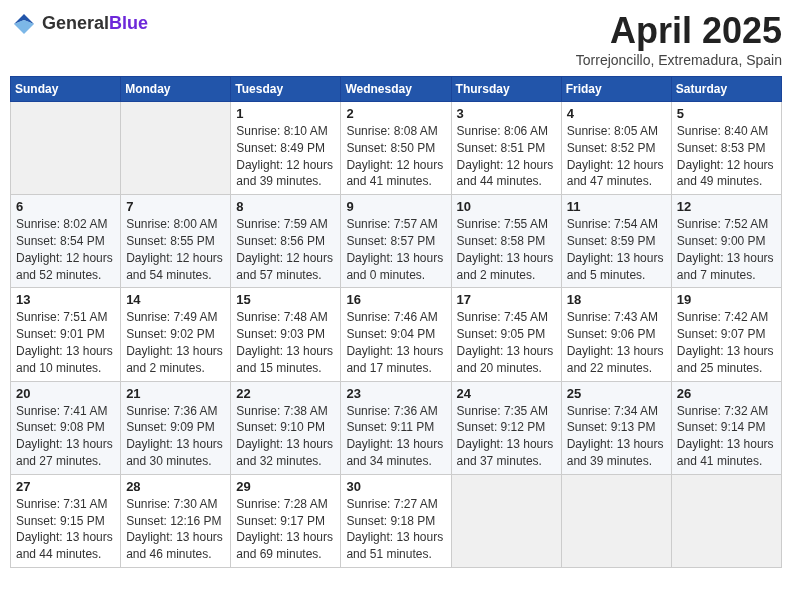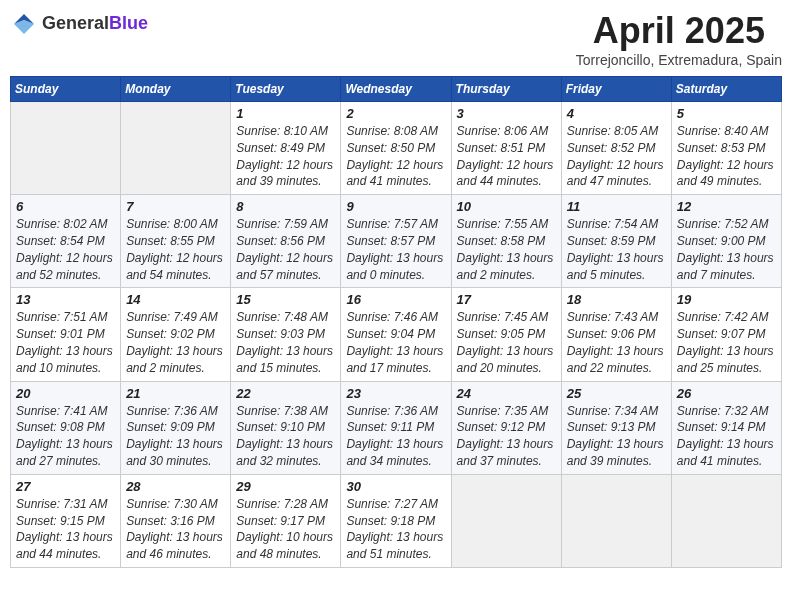--- a/index.html
+++ b/index.html
@@ -39,31 +39,29 @@
       width: 28px;
       height: 28px;
     }
     .title-area {
       text-align: right;
     }
     .month-title {
       font-size: 36px;
       font-weight: bold;
       color: #222;
-      text-align: center;
     }
     .location-title {
       font-size: 14px;
       color: #444;
     }
     .calendar {
       width: 100%;
       border-collapse: collapse;
       border: 1px solid #ccc;
-      font-style: italic;
     }
     .calendar th {
       background: #2255aa;
       color: #fff;
       font-size: 12px;
       font-weight: bold;
       padding: 5px 4px;
       text-align: left;
       border: 1px solid #1a4499;
     }
@@ -356,30 +354,30 @@
           <div class="day-info">
             <span>Sunrise: 7:31 AM</span>
             <span>Sunset: 9:15 PM</span>
             <span>Daylight: 13 hours and 44 minutes.</span>
           </div>
         </td>
         <td>
           <span class="day-number">28</span>
           <div class="day-info">
             <span>Sunrise: 7:30 AM</span>
-            <span>Sunset: 3:16 PM</span>
+            <span>Sunset: 12:16 PM</span>
             <span>Daylight: 13 hours and 46 minutes.</span>
           </div>
         </td>
         <td>
           <span class="day-number">29</span>
           <div class="day-info">
             <span>Sunrise: 7:28 AM</span>
             <span>Sunset: 9:17 PM</span>
-            <span>Daylight: 10 hours and 48 minutes.</span>
+            <span>Daylight: 13 hours and 69 minutes.</span>
           </div>
         </td>
         <td>
           <span class="day-number">30</span>
           <div class="day-info">
             <span>Sunrise: 7:27 AM</span>
             <span>Sunset: 9:18 PM</span>
             <span>Daylight: 13 hours and 51 minutes.</span>
           </div>
         </td>

